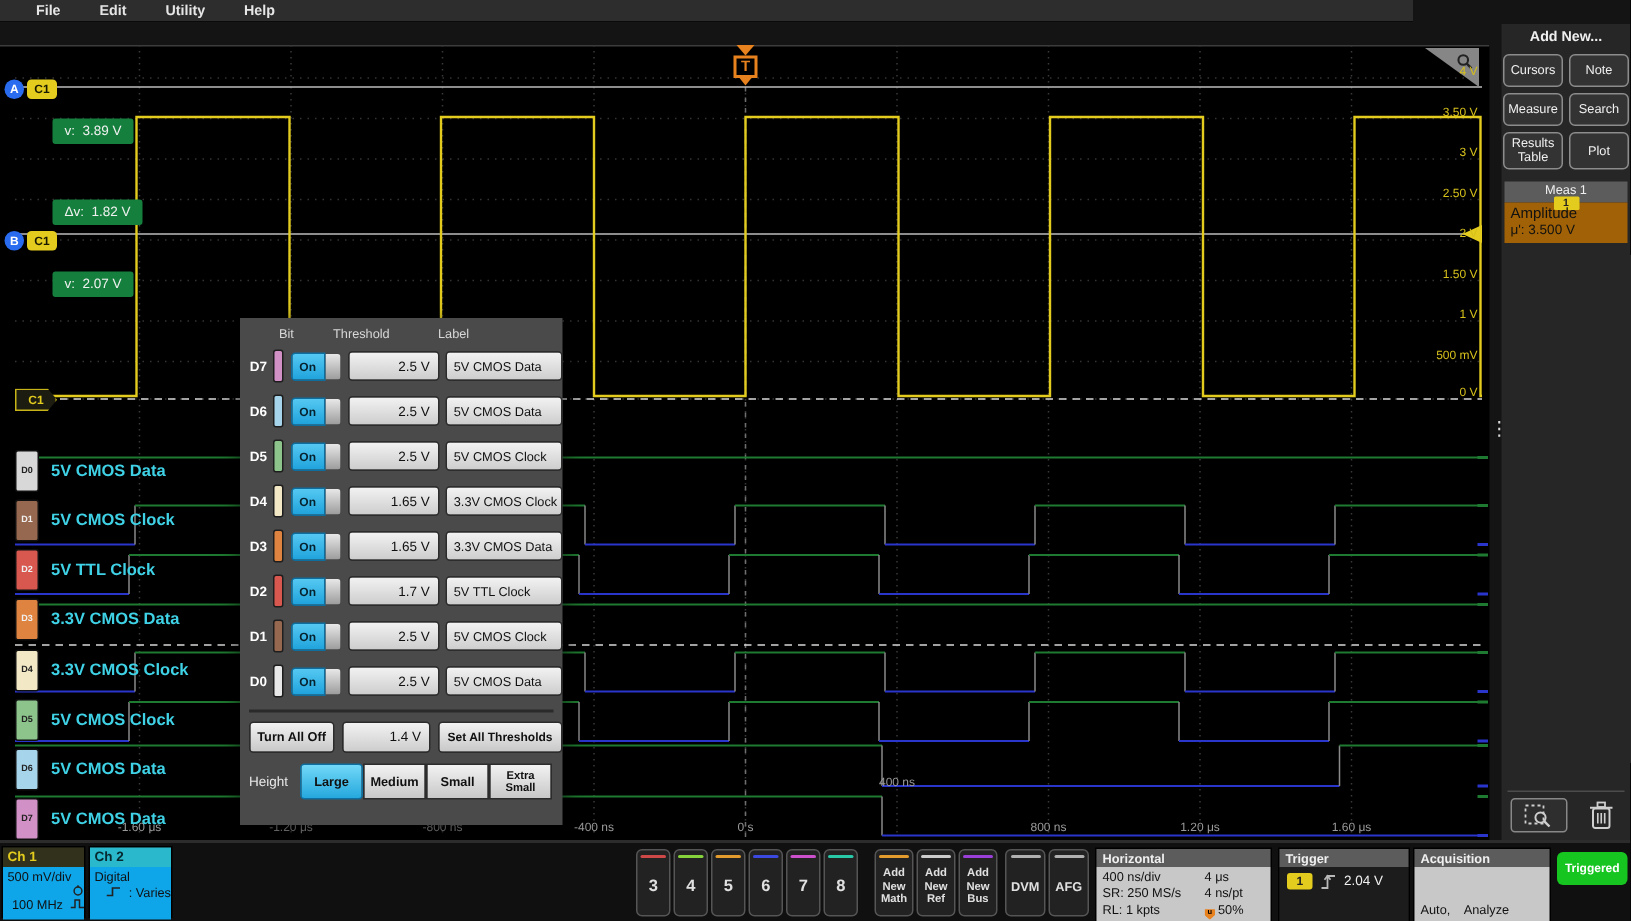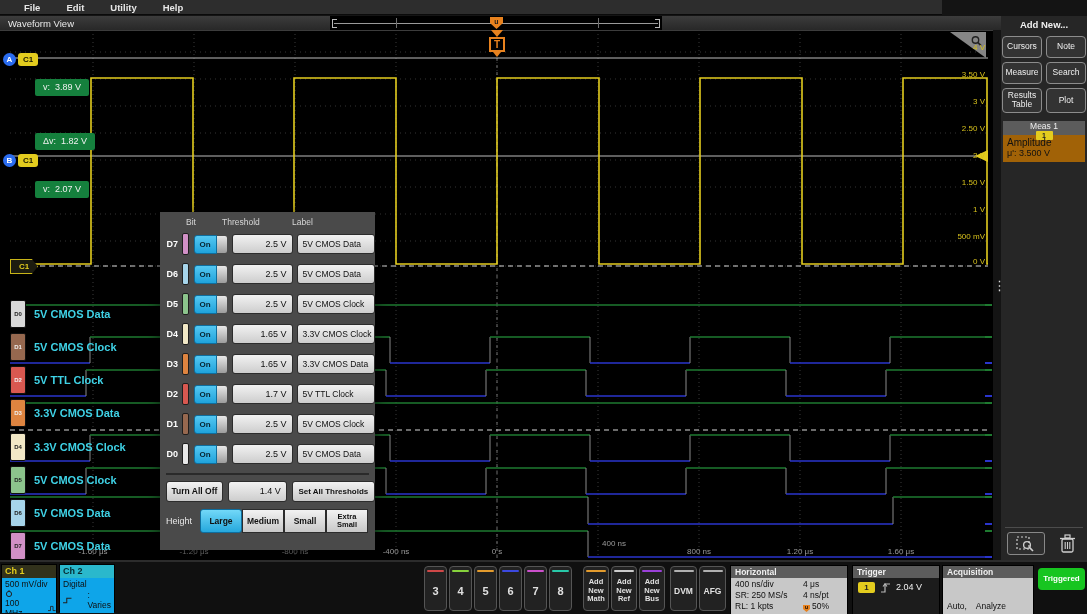--- a/index.html
+++ b/index.html
@@ -100,21 +100,21 @@
   #zoombox-btn { position:absolute; left:6px; bottom:5px; width:38px; height:23px; background:#2e2e2e; border:1px solid #888; border-radius:3px; display:flex; align-items:center; justify-content:center; }
   #trash-btn { position:absolute; right:8px; bottom:5px; width:24px; height:24px; display:flex; align-items:center; justify-content:center; }
 
   
   #bottombar { position:absolute; left:0; top:560px; width:1087px; height:54px; background:#101010; border-top:2px solid #2c2c2c; }
   .chbadge { position:absolute; top:2px; width:56px; height:48px; border:1px solid #000; }
   .chbadge .bhead { height:13px; font-size:9px; font-weight:bold; padding-left:3px; line-height:13px; }
   .chbadge .bbody { height:35px; background:#0ea5e9; color:#101010; font-size:8.5px; padding:1px 0 0 3px; line-height:1.25; }
   #ch1 { left:1px; } #ch1 .bhead { background:#32321c; color:#e3cc1e; }
   #ch2 { left:59px; } #ch2 .bhead { background:#2ab8cc; color:#062a30; }
-  .iconrow { display:flex; align-items:center; gap:15px; }
+  .iconrow { display:flex; align-items:center; gap:5px;justify-content:flex-end; }
   .numbtn { width:23px; height:45px; background:#222; border:1px solid #555; border-radius:4px; color:#e0e0e0; font-size:11px; font-weight:bold; display:flex; flex-direction:column; align-items:center; }
   .numbtn .stripe { width:17px; height:2px; margin-top:3px; border-radius:1px; }
   .numbtn .nlab { flex:1; display:flex; align-items:center; }
   #chbtns { position:absolute; left:424px; top:4px; display:flex; gap:2px; }
   #addbtns { position:absolute; left:583px; top:4px; display:flex; gap:2px; }
   .addbtn { width:26px; height:45px; background:#222; border:1px solid #555; border-radius:4px; color:#e0e0e0; font-size:7.5px; font-weight:bold; display:flex; flex-direction:column; align-items:center; }
   .addbtn .stripe { width:20px; height:2px; margin-top:3px; border-radius:1px; }
   .addbtn .alab { flex:1; display:flex; align-items:center; text-align:center; line-height:1.15; }
   #dvm-btn { position:absolute; left:670px; top:4px; }
   #afg-btn { position:absolute; left:699px; top:4px; }
@@ -140,31 +140,20 @@
 
 <div id="root">
 
   <div id="menubar">
     <span>File</span>
     <span>Edit</span>
     <span>Utility</span>
     <span>Help</span>
   </div>
 
-  <div id="tabbar">
-    <span id="tab-title">Waveform View</span>
-    <div id="ruler-zone">
-      <div id="ruler-line"></div>
-      <div class="rbrak" id="rbrak-l"></div>
-      <div class="rbrak" id="rbrak-r"></div>
-      <div class="rtick" style="left:66px"></div>
-      <div class="rtick" style="left:268px"></div>
-      <div id="expmark">u</div>
-    </div>
-  </div>
 
   <div id="plot">
     <svg id="wave-svg" width="993" height="530" viewBox="0 30 993 530">
         <line x1="0" y1="30.5" x2="993" y2="30.5" stroke="#3c3c3c" stroke-width="1"></line>
         <line x1="10" y1="52" x2="988" y2="52" stroke="#343434" stroke-width="1" stroke-dasharray="1 4"></line>
         <line x1="10" y1="79" x2="988" y2="79" stroke="#343434" stroke-width="1" stroke-dasharray="1 4"></line>
         <line x1="10" y1="106" x2="988" y2="106" stroke="#343434" stroke-width="1" stroke-dasharray="1 4"></line>
         <line x1="10" y1="133" x2="988" y2="133" stroke="#343434" stroke-width="1" stroke-dasharray="1 4"></line>
         <line x1="10" y1="160" x2="988" y2="160" stroke="#343434" stroke-width="1" stroke-dasharray="1 4"></line>
         <line x1="10" y1="187" x2="988" y2="187" stroke="#343434" stroke-width="1" stroke-dasharray="1 4"></line>
@@ -326,21 +315,21 @@
         <div class="vlabel" style="left: 929px; top: 175px;">1 V</div>
         <div class="vlabel" style="left: 929px; top: 202px;">500 mV</div>
         <div class="vlabel" style="left: 929px; top: 227px;">0 V</div>
       </div>
     <div id="tlabels">
         <div class="tlabel" style="left: 93px; top: 517px;">-1.60 μs</div>
         <div class="tlabel" style="left: 194px; top: 517px;">-1.20 μs</div>
         <div class="tlabel" style="left: 295px; top: 517px;">-800 ns</div>
         <div class="tlabel" style="left: 396px; top: 517px;">-400 ns</div>
         <div class="tlabel" style="left: 497px; top: 517px;">0 s</div>
-        <div class="tlabel" style="left: 598px; top: 509px; margin-left: 16px;">400 ns</div>
+        <div class="tlabel" style="left: 598px; top: 487px;">400 ns</div>
         <div class="tlabel" style="left: 699px; top: 517px;">800 ns</div>
         <div class="tlabel" style="left: 800px; top: 517px;">1.20 μs</div>
         <div class="tlabel" style="left: 901px; top: 517px;">1.60 μs</div>
       </div>
     <div id="digital-labels">
   <div class="dch" style="top: 268px;">
     <span class="dchip" style="background: rgb(216, 216, 216); color: rgb(34, 34, 34);">D0</span>
     <span class="dlabel">5V CMOS Data</span>
   </div>
 

